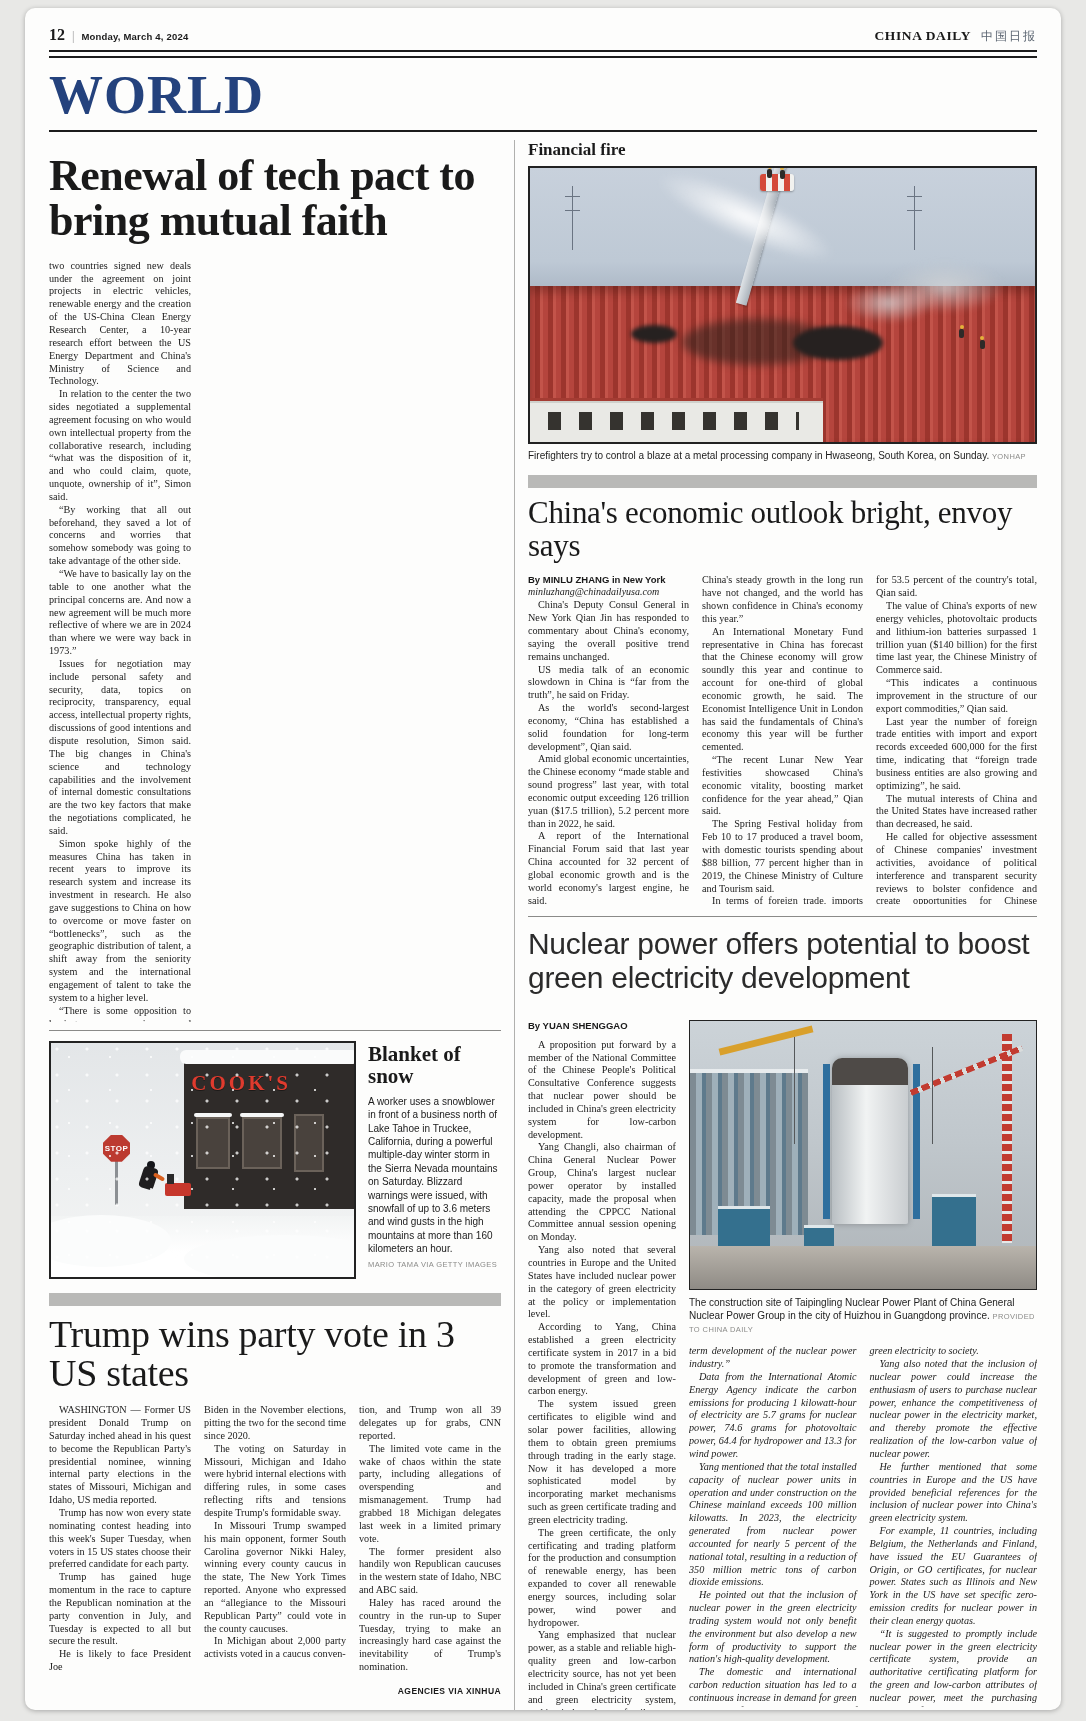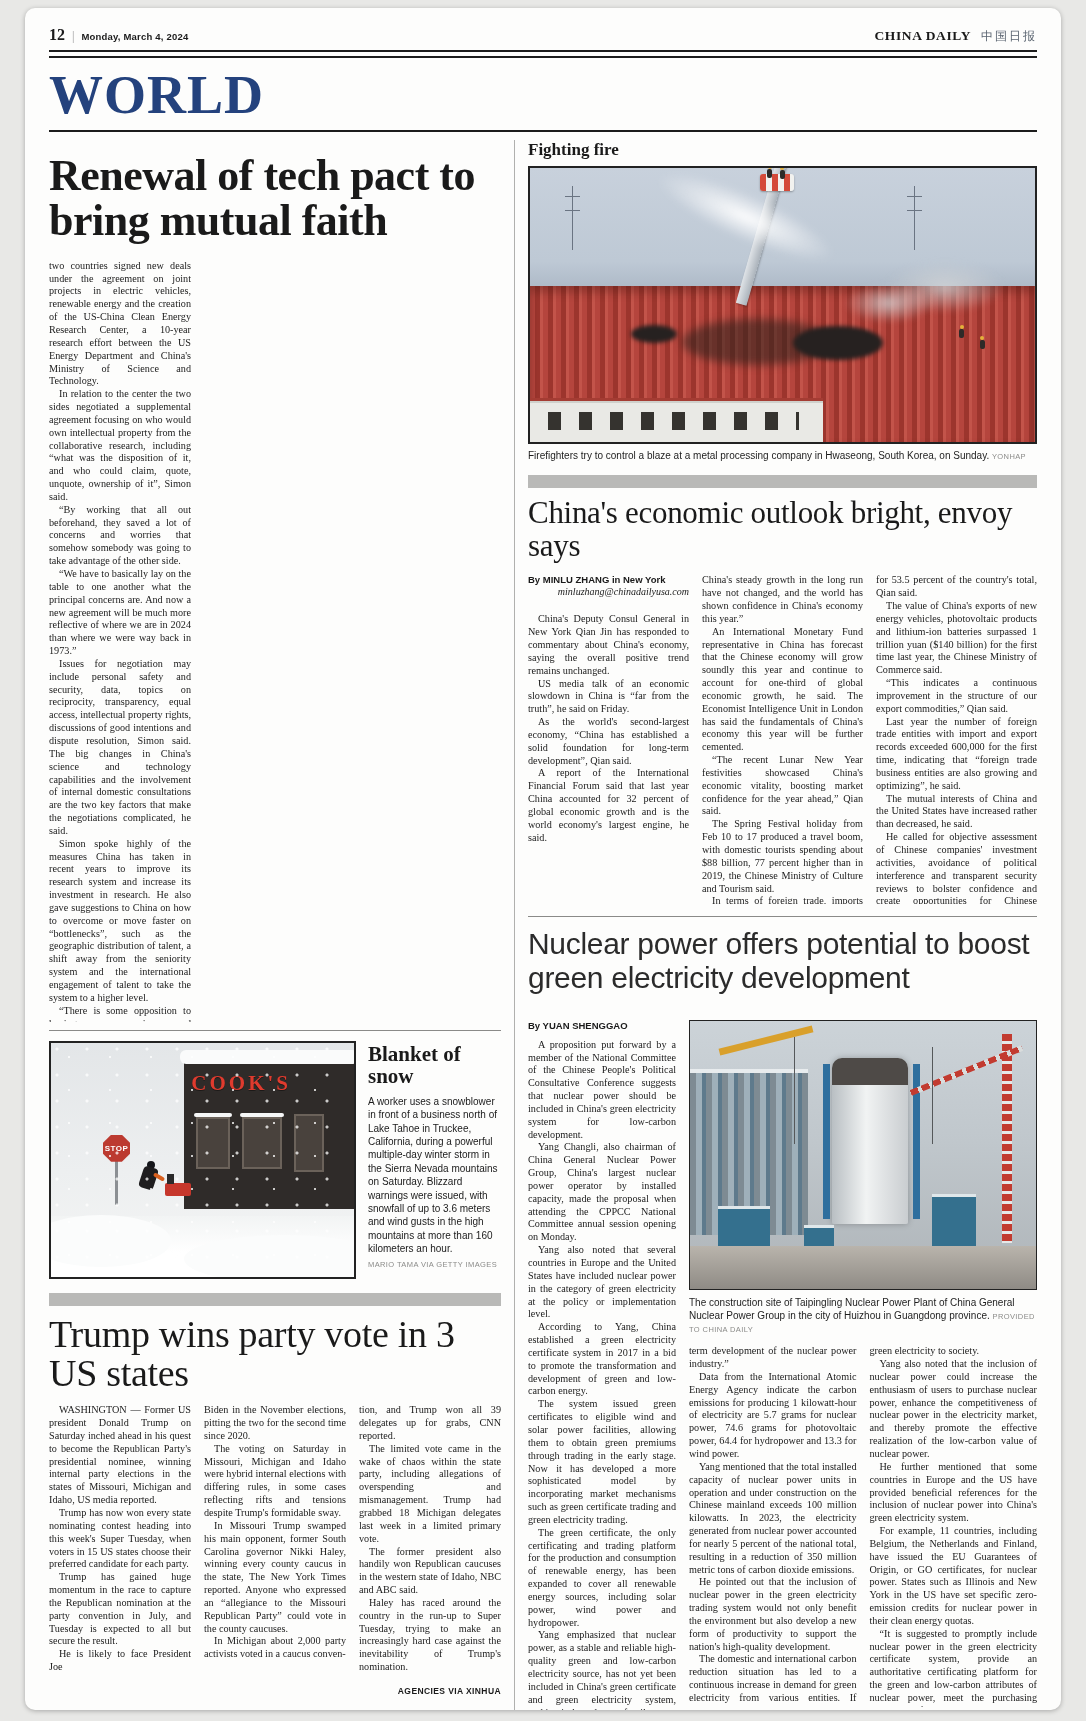--- a/index.html
+++ b/index.html
@@ -21,21 +21,21 @@
   .world{font:bold 54px/1 "Liberation Serif",serif;color:#24427d;letter-spacing:1px;margin:10px 0 8px 0;}
   .rule-thick{border-top:2.5px solid #1c1c1c;}
 
   
   .main{display:flex;margin-top:8px;}
   .lh{width:452px;flex-shrink:0;padding-right:13px;border-right:1px solid #b0b0ae;}
   .rh{flex:1;padding-left:13px;min-width:0;}
 
   
   .by{font:bold 9.5px "Liberation Sans",sans-serif;margin-bottom:1px;}
-  .em{font:italic 10px "Liberation Serif",serif;margin-bottom:16px;text-align:right;}
+  .em{font:italic 10px "Liberation Serif",serif;margin-bottom:2px;}
   .body p{font-size:10.2px;line-height:1.26;text-align:justify;margin:0;text-indent:10px;}
   .body p.cont{text-indent:0;}
   .body p.agency-credit{text-align:right;font:bold 8.5px "Liberation Sans",sans-serif;
         letter-spacing:.4px;text-indent:0;margin-top:12px;}
   .bar{height:13px;background:#b9b9b7;}
   .thin-rule{border-top:1px solid #8a8a88;}
   .photo-cap{font:10px/1.32 "Liberation Sans",sans-serif;color:#1d1d1d;}
   .cap-credit{font:7.5px "Liberation Sans",sans-serif;color:#8b8b89;letter-spacing:.4px;}
 
   
@@ -71,21 +71,21 @@
   
   .nuc-h{font:30px/1.14 "Liberation Sans",sans-serif;font-weight:normal;color:#2b2b2b;
          letter-spacing:-.3px;margin:2px 0 24px 0;}
   .nuc-by{margin-bottom:8px;}
   .nuc-wrap{display:flex;gap:13px;}
   .nuc-c1{width:148px;flex-shrink:0;height:700px;overflow:hidden;}
   .nuc-right{flex:1;min-width:0;}
   .nuclear-photo{height:268px;border:1.5px solid #222;position:relative;overflow:hidden;
       background:linear-gradient(180deg,#ccd3d8 0%,#c0c7cc 45%,#aeb4b8 100%);}
   .nuc-cap{margin:6px 0 10px 0;}
-  .nuc-cols{display:grid;grid-template-columns:1fr 1fr;column-gap:13px;height:362px;overflow:hidden;}
+  .nuc-cols{display:grid;grid-template-columns:1fr 1fr;column-gap:13px;height:362px;overflow:hidden;font-style:italic;}
 
   
   .fp-tower{position:absolute;top:18px;width:1px;height:64px;background:#6a7482;}
   .fp-tower::before,.fp-tower::after{content:"";position:absolute;left:-7px;width:15px;height:1px;background:#6a7482;}
   .fp-tower::before{top:10px;} .fp-tower::after{top:24px;}
   .fp-roof{position:absolute;left:0;right:0;bottom:0;height:57%;
       background:repeating-linear-gradient(90deg,#b5453d 0 5px,#9c352d 5px 10px,#c3544a 10px 13px);
       box-shadow:inset 0 6px 10px rgba(60,20,15,.35);}
   .fp-hole{position:absolute;background:#262120;border-radius:50%;filter:blur(2px);}
   .fp-char{position:absolute;background:rgba(40,32,28,.55);border-radius:50%;filter:blur(4px);}
@@ -246,21 +246,21 @@
                 <p class="agency-credit">AGENCIES VIA XINHUA</p>
               </div>
           </div>
         </div>
 
       </div>
 
       <div class="rh">
 
         <div>
-          <div class="ff-title">Fighting fire</div>
+          <div class="ff-title">Financial fire</div>
           <div class="fire-photo">
             <div class="fp-tower" style="left:42px;"></div>
             <div class="fp-tower" style="right:120px;"></div>
             <div class="fp-roof"></div>
             <div class="fp-char" style="left:30%;bottom:28%;width:150px;height:46px;"></div>
             <div class="fp-hole" style="left:52%;bottom:30%;width:90px;height:34px;"></div>
             <div class="fp-hole" style="left:20%;bottom:36%;width:46px;height:18px;"></div>
             <div class="fp-smoke" style="right:6%;top:34%;width:120px;height:52px;"></div>
             <div class="fp-smoke" style="right:20%;top:42%;width:90px;height:40px;"></div>
             <div class="fp-wall">
@@ -285,20 +285,21 @@
           <div class="bar envoy-bar"></div>
           <div class="envoy-h">China's economic outlook bright, envoy says</div>
           <div class="envoy-grid body">
             <div>
               <div class="by">By MINLU ZHANG in New York</div>
               <div class="em">minluzhang@chinadailyusa.com</div>
               <div>
                   <p>China's Deputy Consul General in New York Qian Jin has responded to commentary about China's economy, saying the overall positive trend remains unchanged.</p>
                   <p>US media talk of an economic slowdown in China is “far from the truth”, he said on Friday.</p>
                   <p>As the world's second-largest economy, “China has established a solid foundation for long-term development”, Qian said.</p>
+                  <p>Amid global economic uncertainties, the Chinese economy “made stable and sound progress” last year, with total economic output exceeding 126 trillion yuan ($17.5 trillion), 5.2 percent more than in 2022, he said.</p>
                   <p>A report of the International Financial Forum said that last year China accounted for 32 percent of global economic growth and is the world economy's largest engine, he said.</p>
                 </div>
             </div>
             <div>
                 <p class="cont">China's steady growth in the long run have not changed, and the world has shown confidence in China's economy this year.”</p>
                 <p>An International Monetary Fund representative in China has forecast that the Chinese economy will grow soundly this year and continue to account for one-third of global economic growth, he said. The Economist Intelligence Unit in London has said the fundamentals of China's economy this year will be further cemented.</p>
                 <p>“The recent Lunar New Year festivities showcased China's economic vitality, boosting market confidence for the year ahead,” Qian said.</p>
                 <p>The Spring Festival holiday from Feb 10 to 17 produced a travel boom, with domestic tourists spending about $88 billion, 77 percent higher than in 2019, the Chinese Ministry of Culture and Tourism said.</p>
                 <p>In terms of foreign trade, imports and exports by Chinese private companies rose 3.1 percent, accounting</p>
               </div>

